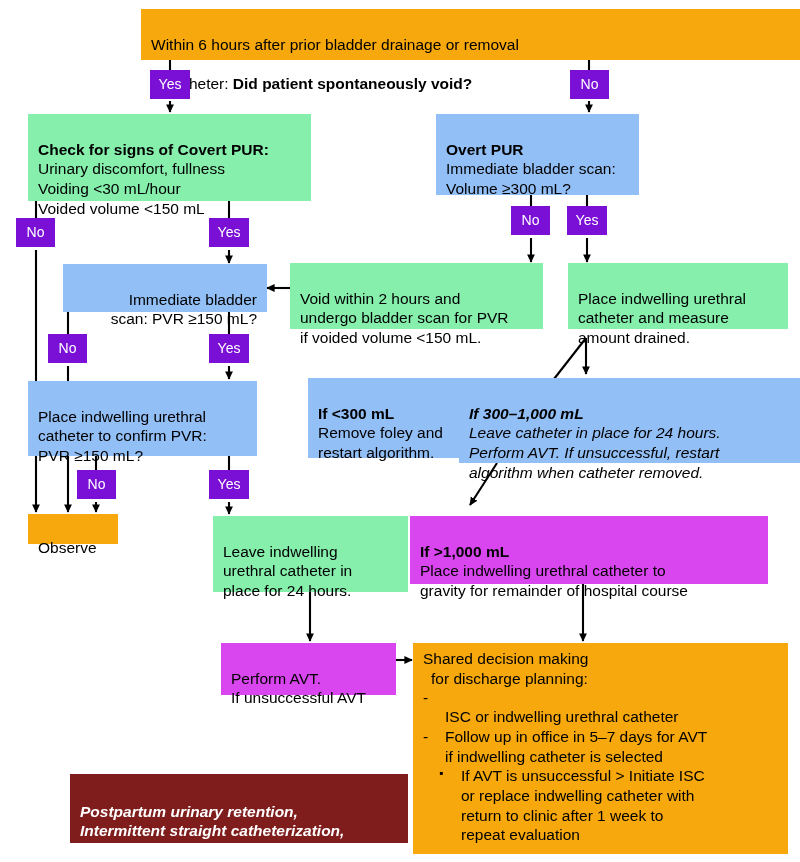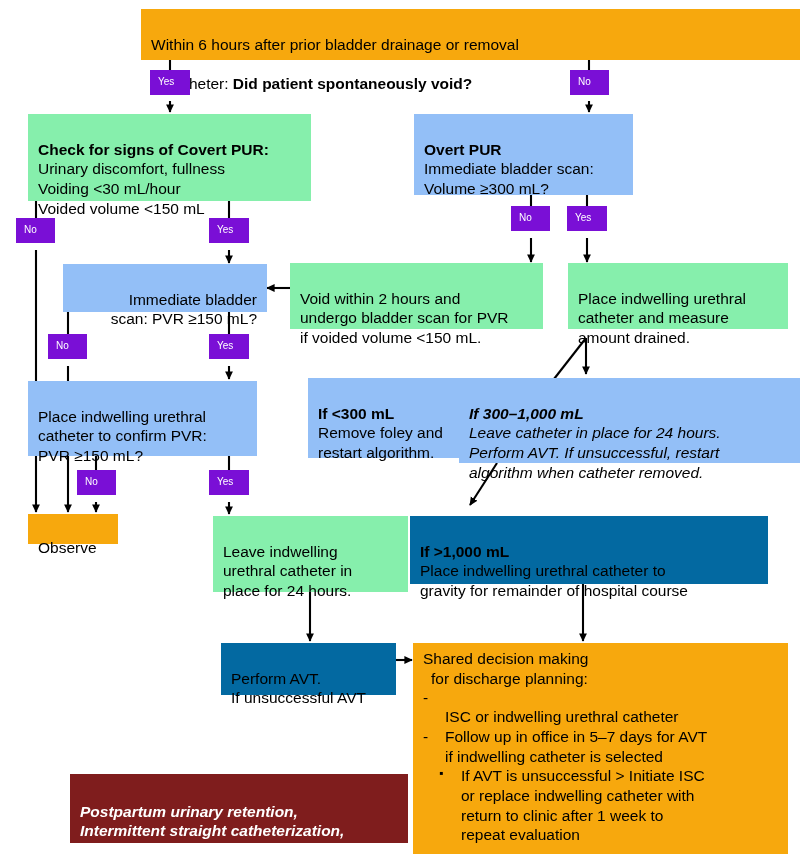--- a/index.html
+++ b/index.html
@@ -18,34 +18,35 @@
   .box {
     position: absolute;
     box-sizing: border-box;
     padding: 6px 10px 7px 10px;
     font-size: 15.5px;
     line-height: 1.27;
     color: #000000;
     white-space: pre-line;
   }
   .orange   { background: #F7A80D; }
-  .orange2  { background: #0369a1; }
+  .orange2  { background: #d946ef; }
   .teal     { background: #86efac; }
   .blue     { background: #93BFF7; }
   .black    { background: #7f1d1d; color: #ffffff; font-weight: bold; font-style: italic; }
   .box b { font-weight: bold; }
 
   .yn {
     position: absolute;
     box-sizing: border-box;
     background: #7A0FD6;
     color: #ffffff;
-    font-size: 10px;
+    font-size: 14px;
     line-height: 1;
     padding: 7px 8px 8px 8px;
+    text-align: center;
     z-index: 5;
   }
   svg.links {
     position: absolute;
     left: 0; top: 0;
     width: 800px;
     height: 862px;
     pointer-events: none;
     z-index: 1;
   }
@@ -134,21 +135,21 @@
 
   <div class="yn" style="left:150px; top:70px; width:40px;">Yes</div>
   <div class="yn" style="left:570px; top:70px; width:39px;">No</div>
 
   <div class="box teal" style="left:28px; top:114px; width:283px; height:87px;">
     <b>Check for signs of Covert PUR:</b><br><span>Urinary discomfort, fullness
 Voiding &lt;30 mL/hour
 Voided volume &lt;150 mL</span>
   </div>
 
-  <div class="box blue" style="left:414px; top:114px; width:219px; height:81px;">
+  <div class="box blue" style="left:436px; top:114px; width:203px; height:81px;">
     <b>Overt PUR</b><br><span>Immediate bladder scan:
 Volume ≥300 mL?</span>
   </div>
 
   <div class="yn" style="left:16px; top:218px; width:39px;">No</div>
   <div class="yn" style="left:209px; top:218px; width:40px;">Yes</div>
 
   <div class="yn" style="left:511px; top:206px; width:39px;">No</div>
   <div class="yn" style="left:567px; top:206px; width:40px;">Yes</div>
 

